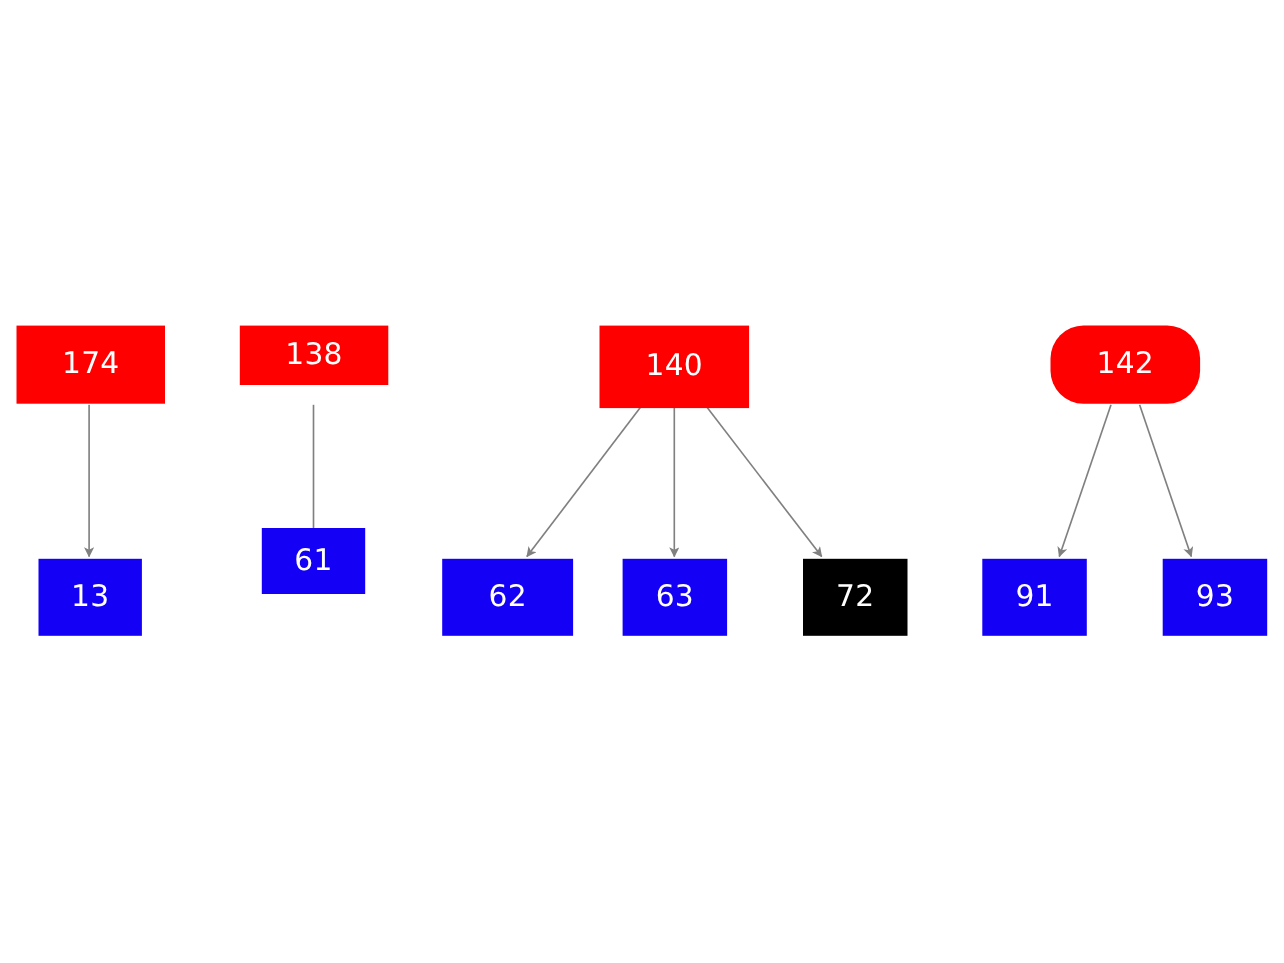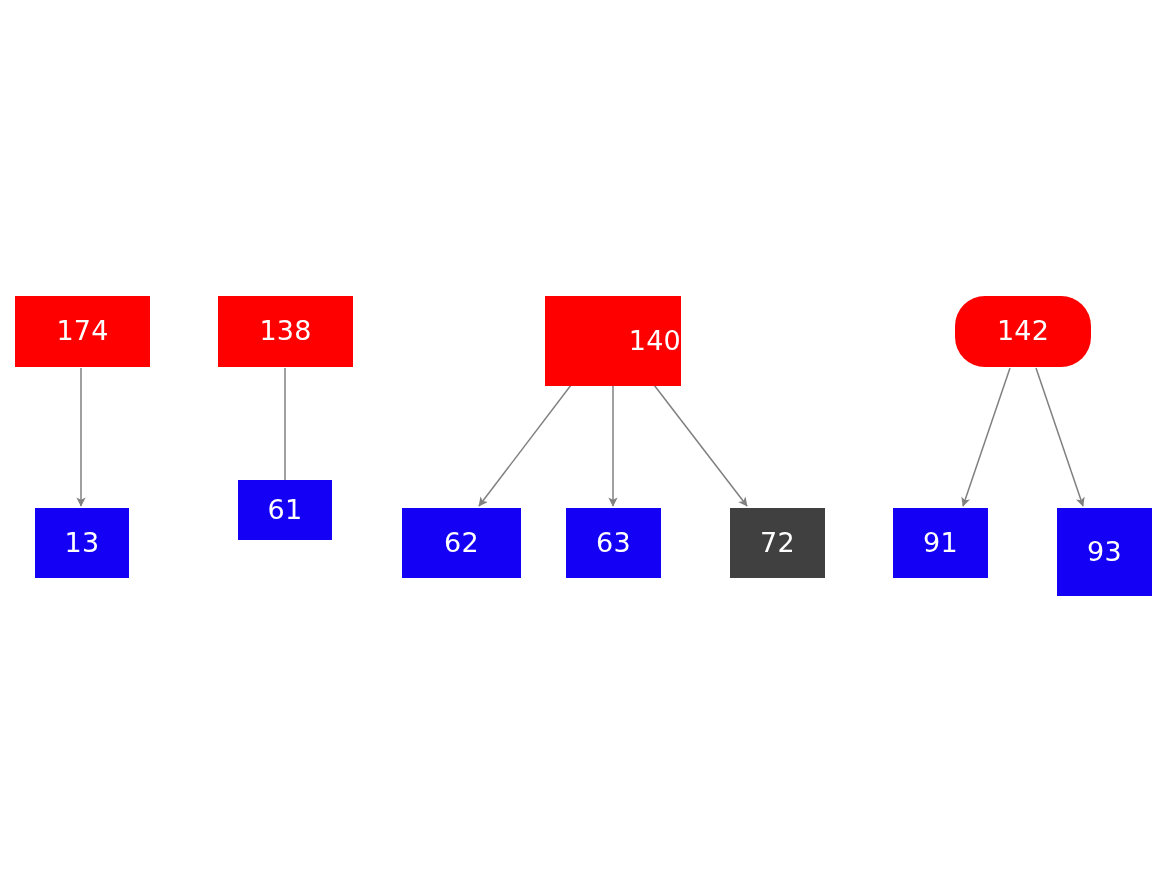--- a/index.html
+++ b/index.html
@@ -71,45 +71,45 @@
         <line x1="641" y1="368" x2="747" y2="506" stroke="#808080" stroke-width="1.5" marker-end="url(#arrowhead)"></line>
         <line x1="1010" y1="368" x2="963" y2="506" stroke="#808080" stroke-width="1.5" marker-end="url(#arrowhead)"></line>
         <line x1="1036" y1="368" x2="1083" y2="506" stroke="#808080" stroke-width="1.5" marker-end="url(#arrowhead)"></line>
       </g>
   </svg>
 
   <div id="node-group">
       <div class="node node-parent" style="left: 15px; top: 296px; width: 135px; height: 71px; background: rgb(254, 0, 0); color: rgb(255, 255, 255);">
         <span class="node-label">174</span>
       </div>
-      <div class="node node-parent" style="left: 218px; top: 296px; width: 135px; height: 71px; background: rgb(254, 0, 0); color: rgb(255, 255, 255);">
+      <div class="node node-parent" style="left: 218px; top: 296px; width: 135px; height: 54px; background: rgb(254, 0, 0); color: rgb(255, 255, 255);">
         <span class="node-label">138</span>
       </div>
-      <div class="node node-parent" style="left: 545px; top: 296px; width: 136px; height: 90px; background: rgb(254, 0, 0); color: rgb(255, 255, 255); justify-content: flex-end;">
+      <div class="node node-parent" style="left: 545px; top: 296px; width: 136px; height: 75px; background: rgb(254, 0, 0); color: rgb(255, 255, 255);">
         <span class="node-label">140</span>
       </div>
       <div class="node node-parent" style="left: 955px; top: 296px; width: 136px; height: 71px; background: rgb(254, 0, 0); color: rgb(255, 255, 255); border-radius: 30px;">
         <span class="node-label">142</span>
       </div>
       <div class="node node-child" style="left: 35px; top: 508px; width: 94px; height: 70px; background: rgb(20, 0, 245); color: rgb(255, 255, 255);">
         <span class="node-label">13</span>
       </div>
       <div class="node node-child" style="left: 238px; top: 480px; width: 94px; height: 60px; background: rgb(20, 0, 245); color: rgb(255, 255, 255);">
         <span class="node-label">61</span>
       </div>
       <div class="node node-child" style="left: 402px; top: 508px; width: 119px; height: 70px; background: rgb(20, 0, 245); color: rgb(255, 255, 255);">
         <span class="node-label">62</span>
       </div>
       <div class="node node-child" style="left: 566px; top: 508px; width: 95px; height: 70px; background: rgb(20, 0, 245); color: rgb(255, 255, 255);">
         <span class="node-label">63</span>
       </div>
-      <div class="node node-child" style="left: 730px; top: 508px; width: 95px; height: 70px; background: #404040; color: rgb(255, 255, 255);">
+      <div class="node node-child" style="left: 730px; top: 508px; width: 95px; height: 70px; background: #000000; color: rgb(255, 255, 255);">
         <span class="node-label">72</span>
       </div>
       <div class="node node-child" style="left: 893px; top: 508px; width: 95px; height: 70px; background: rgb(20, 0, 245); color: rgb(255, 255, 255);">
         <span class="node-label">91</span>
       </div>
-      <div class="node node-child" style="left: 1057px; top: 508px; width: 95px; height: 88px; background: rgb(20, 0, 245); color: rgb(255, 255, 255);">
+      <div class="node node-child" style="left: 1057px; top: 508px; width: 95px; height: 70px; background: rgb(20, 0, 245); color: rgb(255, 255, 255);">
         <span class="node-label">93</span>
       </div>
     </div>
 
 </div>
 
 </body></html>

